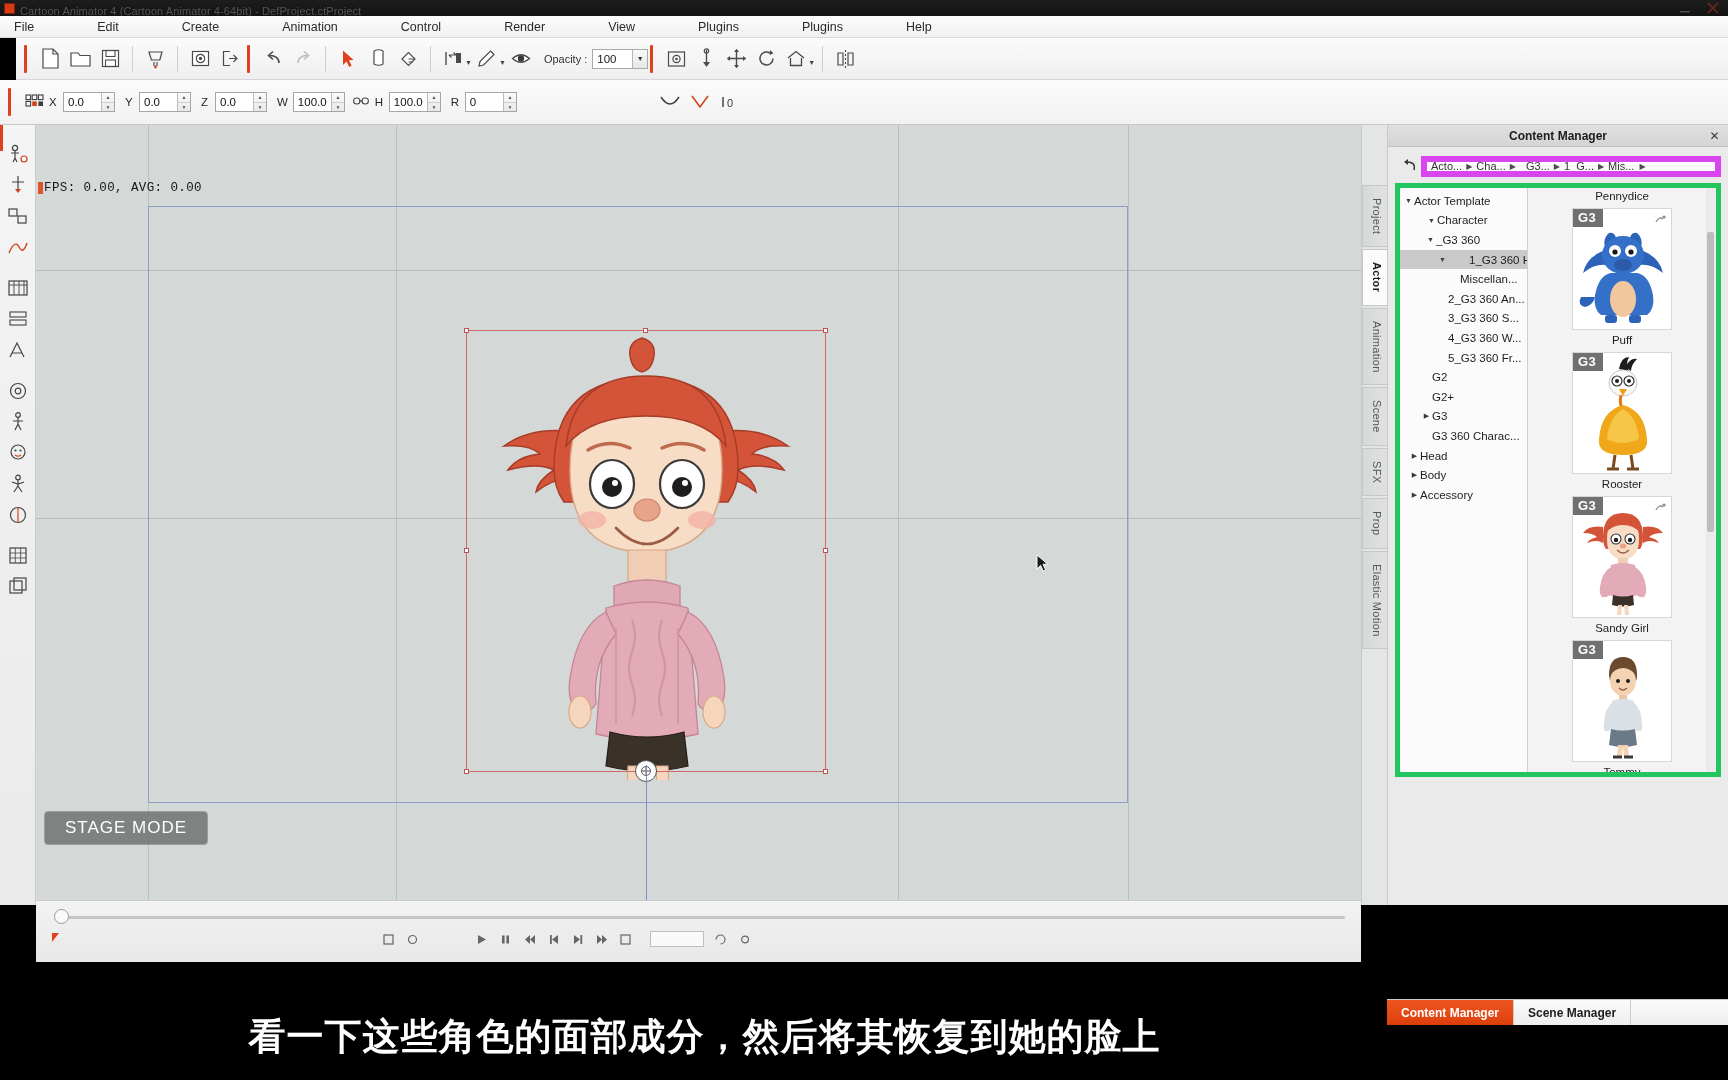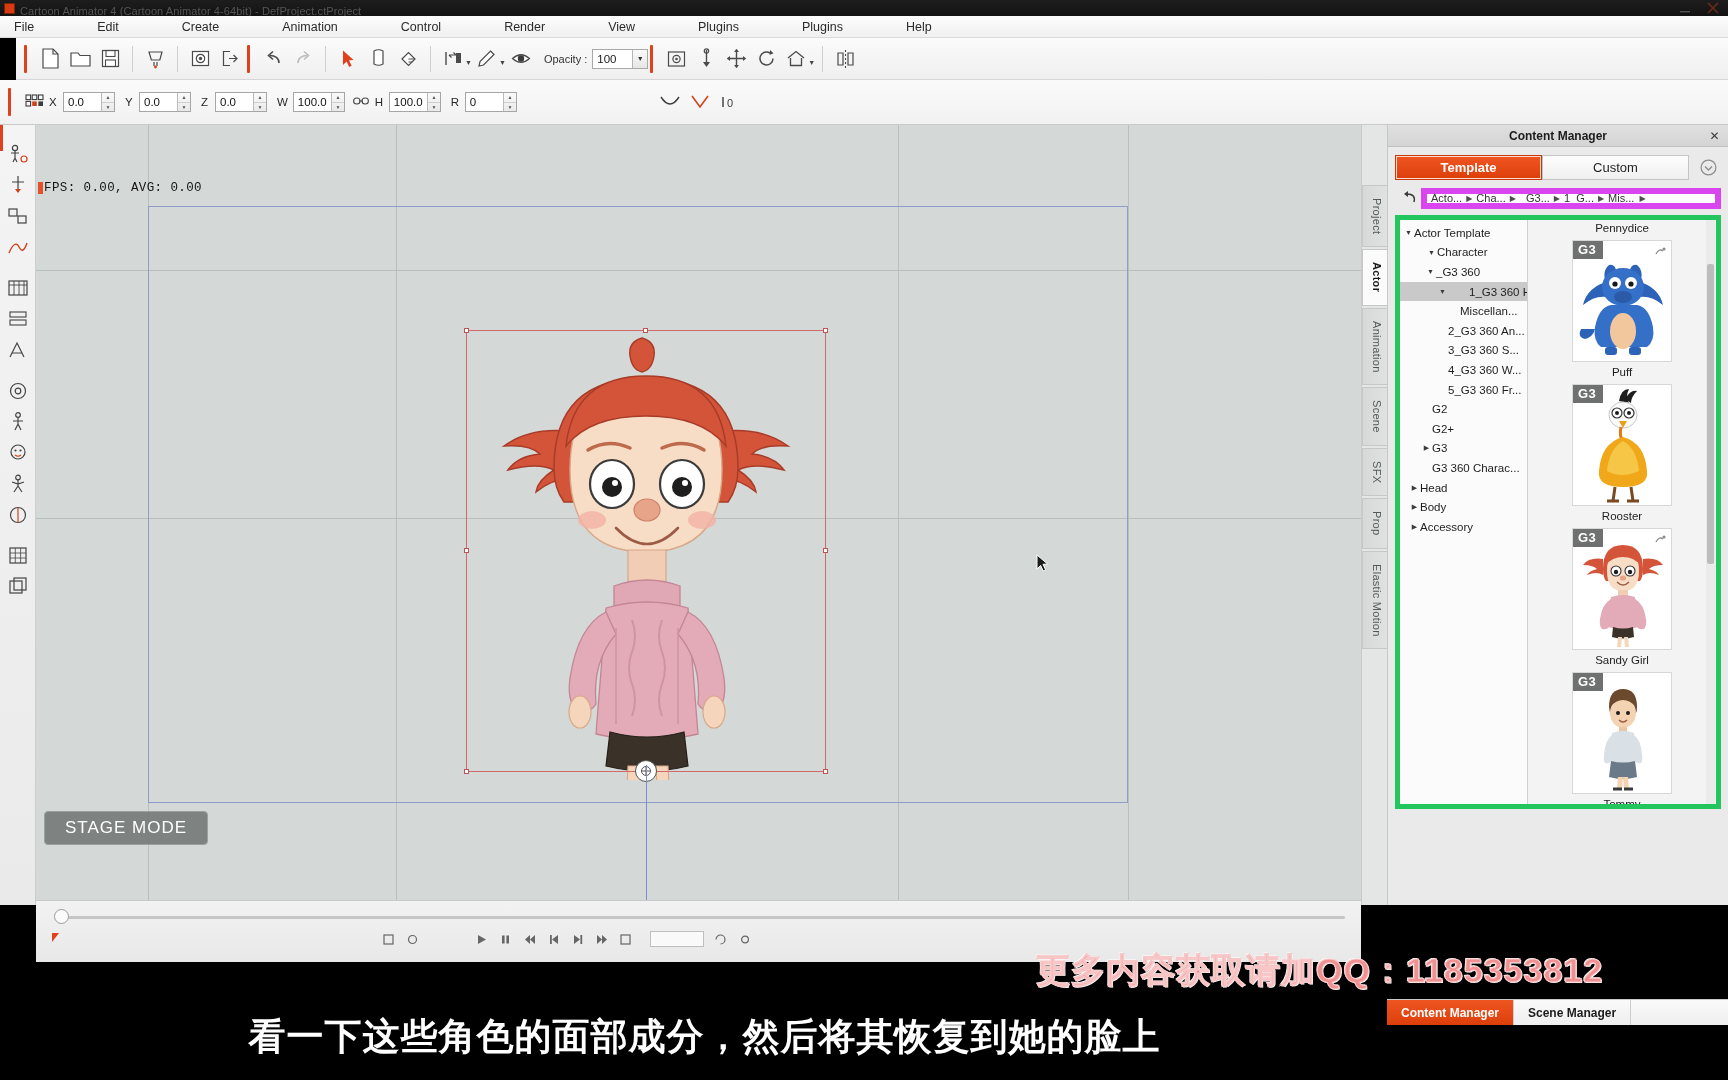--- a/index.html
+++ b/index.html
@@ -1008,30 +1008,20 @@
     <div class="vtab">Elastic Motion</div>
   </div>
 
   <div class="cm-panel">
     <div class="cm-header">
       <div class="cm-title">Content Manager</div>
       <div class="cm-close">✕</div>
     </div>
 
     <div class="cm-body">
-      <div class="cm-tabs">
-        <div class="cm-tab active">Template</div>
-        <div class="cm-tab">Custom</div>
-        <div class="cm-tab-extra">
-          <svg width="17" height="17" viewBox="0 0 17 17">
-              <circle cx="8.5" cy="8.5" r="7.4" fill="none" stroke="#8b8c8b" stroke-width="1.2"></circle>
-              <path d="M5 7.5 8.5 11 12 7.5" fill="none" stroke="#8b8c8b" stroke-width="1.3"></path>
-            </svg>
-        </div>
-      </div>
 
       <div class="cm-crumbbar">
         <div class="crumb-back">
           <svg width="18" height="14" viewBox="0 0 18 14">
               <path d="M15 11q2-8-7-8" fill="none" stroke="#3b3b3b" stroke-width="1.5"></path>
               <path d="M9 0 5 3l4 3z" fill="#3b3b3b"></path>
             </svg>
         </div>
         <div class="crumb-box">
           <span class="crumb">Acto...</span>
@@ -1227,16 +1217,15 @@
       </div>
     </div>
   </div>
 
   <div class="dock">
     <div class="dock-tab active">Content Manager</div>
     <div class="dock-tab">Scene Manager</div>
     <div class="dock-rest"></div>
   </div>
 
-  <div class="watermark">更多内容获取请加QQ：1185353812</div>
   <div class="subtitle">看一下这些角色的面部成分，然后将其恢复到她的脸上</div>
 
 </div>
 
 </body></html>

